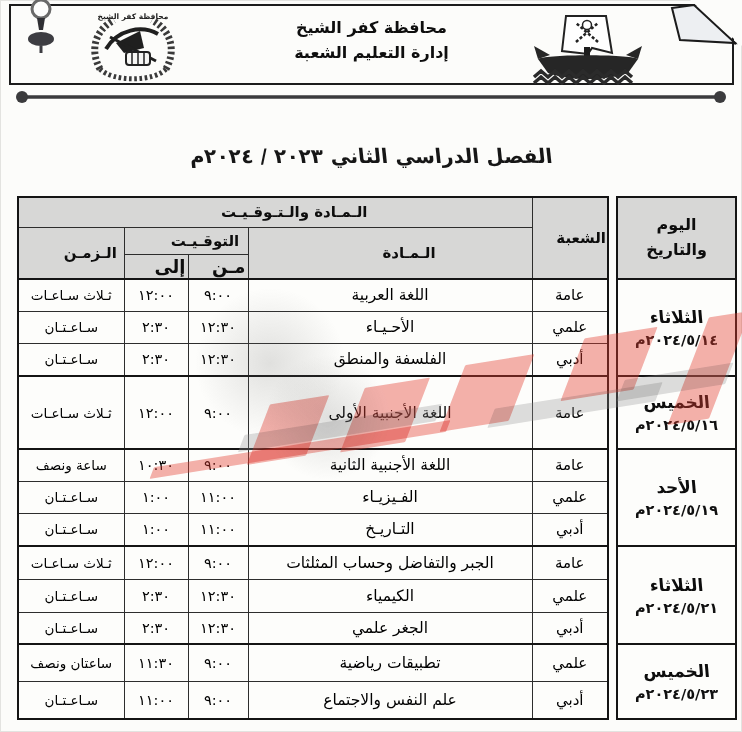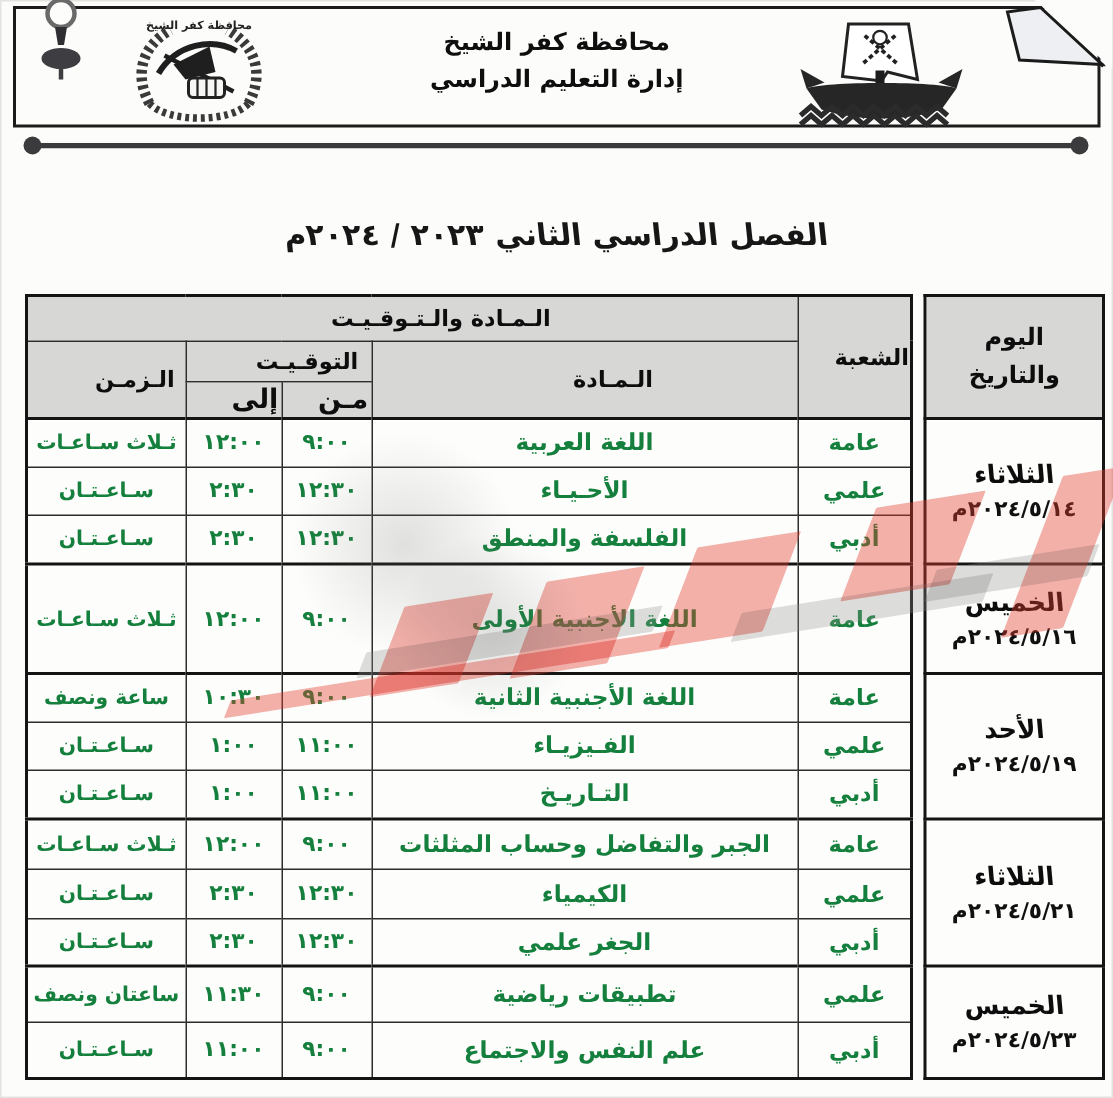--- a/index.html
+++ b/index.html
@@ -41,21 +41,21 @@
     position:absolute; top:144px; left:0; right:0;
     text-align:center; font-size:20px; font-weight:bold; color:#161616;
     transform:skewX(6deg);
   }
   
   .tables { position:absolute; top:196px; left:17px; width:720px; display:flex; direction:rtl; gap:7px; align-items:flex-start; }
   table { border-collapse:collapse; direction:rtl; table-layout:fixed; background:#fdfdfb; }
   th, td { border:1px solid #2d2d2d; text-align:center; vertical-align:middle; padding:0 2px; overflow:hidden; }
   th { background:#d7d7d6; font-weight:bold; font-size:15px; color:#0d0d0d;padding-left:40px; }
   .main-table { width:590px; border:2px solid #141414; }
-  .main-table td { font-weight:bold; font-size:14.5px; color:#15803d; }
+  .main-table td { font-weight:normal; font-size:14.5px; color:#000000; }
   .main-table td.c0 { font-size:15px; }
   .main-table td.c1 { font-size:15.5px; }
   .main-table td.c4 { font-size:13.5px; }
   .main-table tr.group-start td { border-top:2px solid #141414; }
   .hrow1 { height:30px; } .hrow2 { height:27px; } .hrow3 { height:25px; }
   .th-fromto { font-size:18px; }
   .day-table { width:123px; border:2px solid #141414; }
   .day-table th { height:82px; font-size:16px; line-height:1.55; padding:12px 14px; }
   .day-table td { border:2px solid #141414; font-weight:bold; }
   .day-name { font-size:17px; font-weight:bold; color:#0d0d0d; transform:skewX(5deg); }
@@ -74,21 +74,21 @@
   }
 </style>
 </head>
 <body>
 
 <div class="page">
 
   <div class="header-box">
     <div class="org-text">
       <div>محافظة كفر الشيخ</div>
-      <div>إدارة التعليم الدراسي</div>
+      <div>إدارة التعليم الشعبة</div>
     </div>
   </div>
 
   <div class="seal-wrap">
     <svg width="110" height="84" viewBox="0 0 110 84">
       <path d="M22,62 C12,44 16,24 36,13" fill="none" stroke="#3a3a3a" stroke-width="7" stroke-dasharray="2.6 2.6"></path>
       <path d="M88,62 C98,44 94,24 74,13" fill="none" stroke="#3a3a3a" stroke-width="7" stroke-dasharray="2.6 2.6"></path>
       <path d="M22,62 C34,75 76,75 88,62" fill="none" stroke="#3a3a3a" stroke-width="5" stroke-dasharray="2.6 2.6"></path>
       <text x="55" y="12" text-anchor="middle" font-size="7.5" font-weight="bold" fill="#222">محافظة كفر الشيخ</text>
       <path d="M38,36 L62,24 L66,41 L46,46 Z" fill="#1f1f1f"></path>

